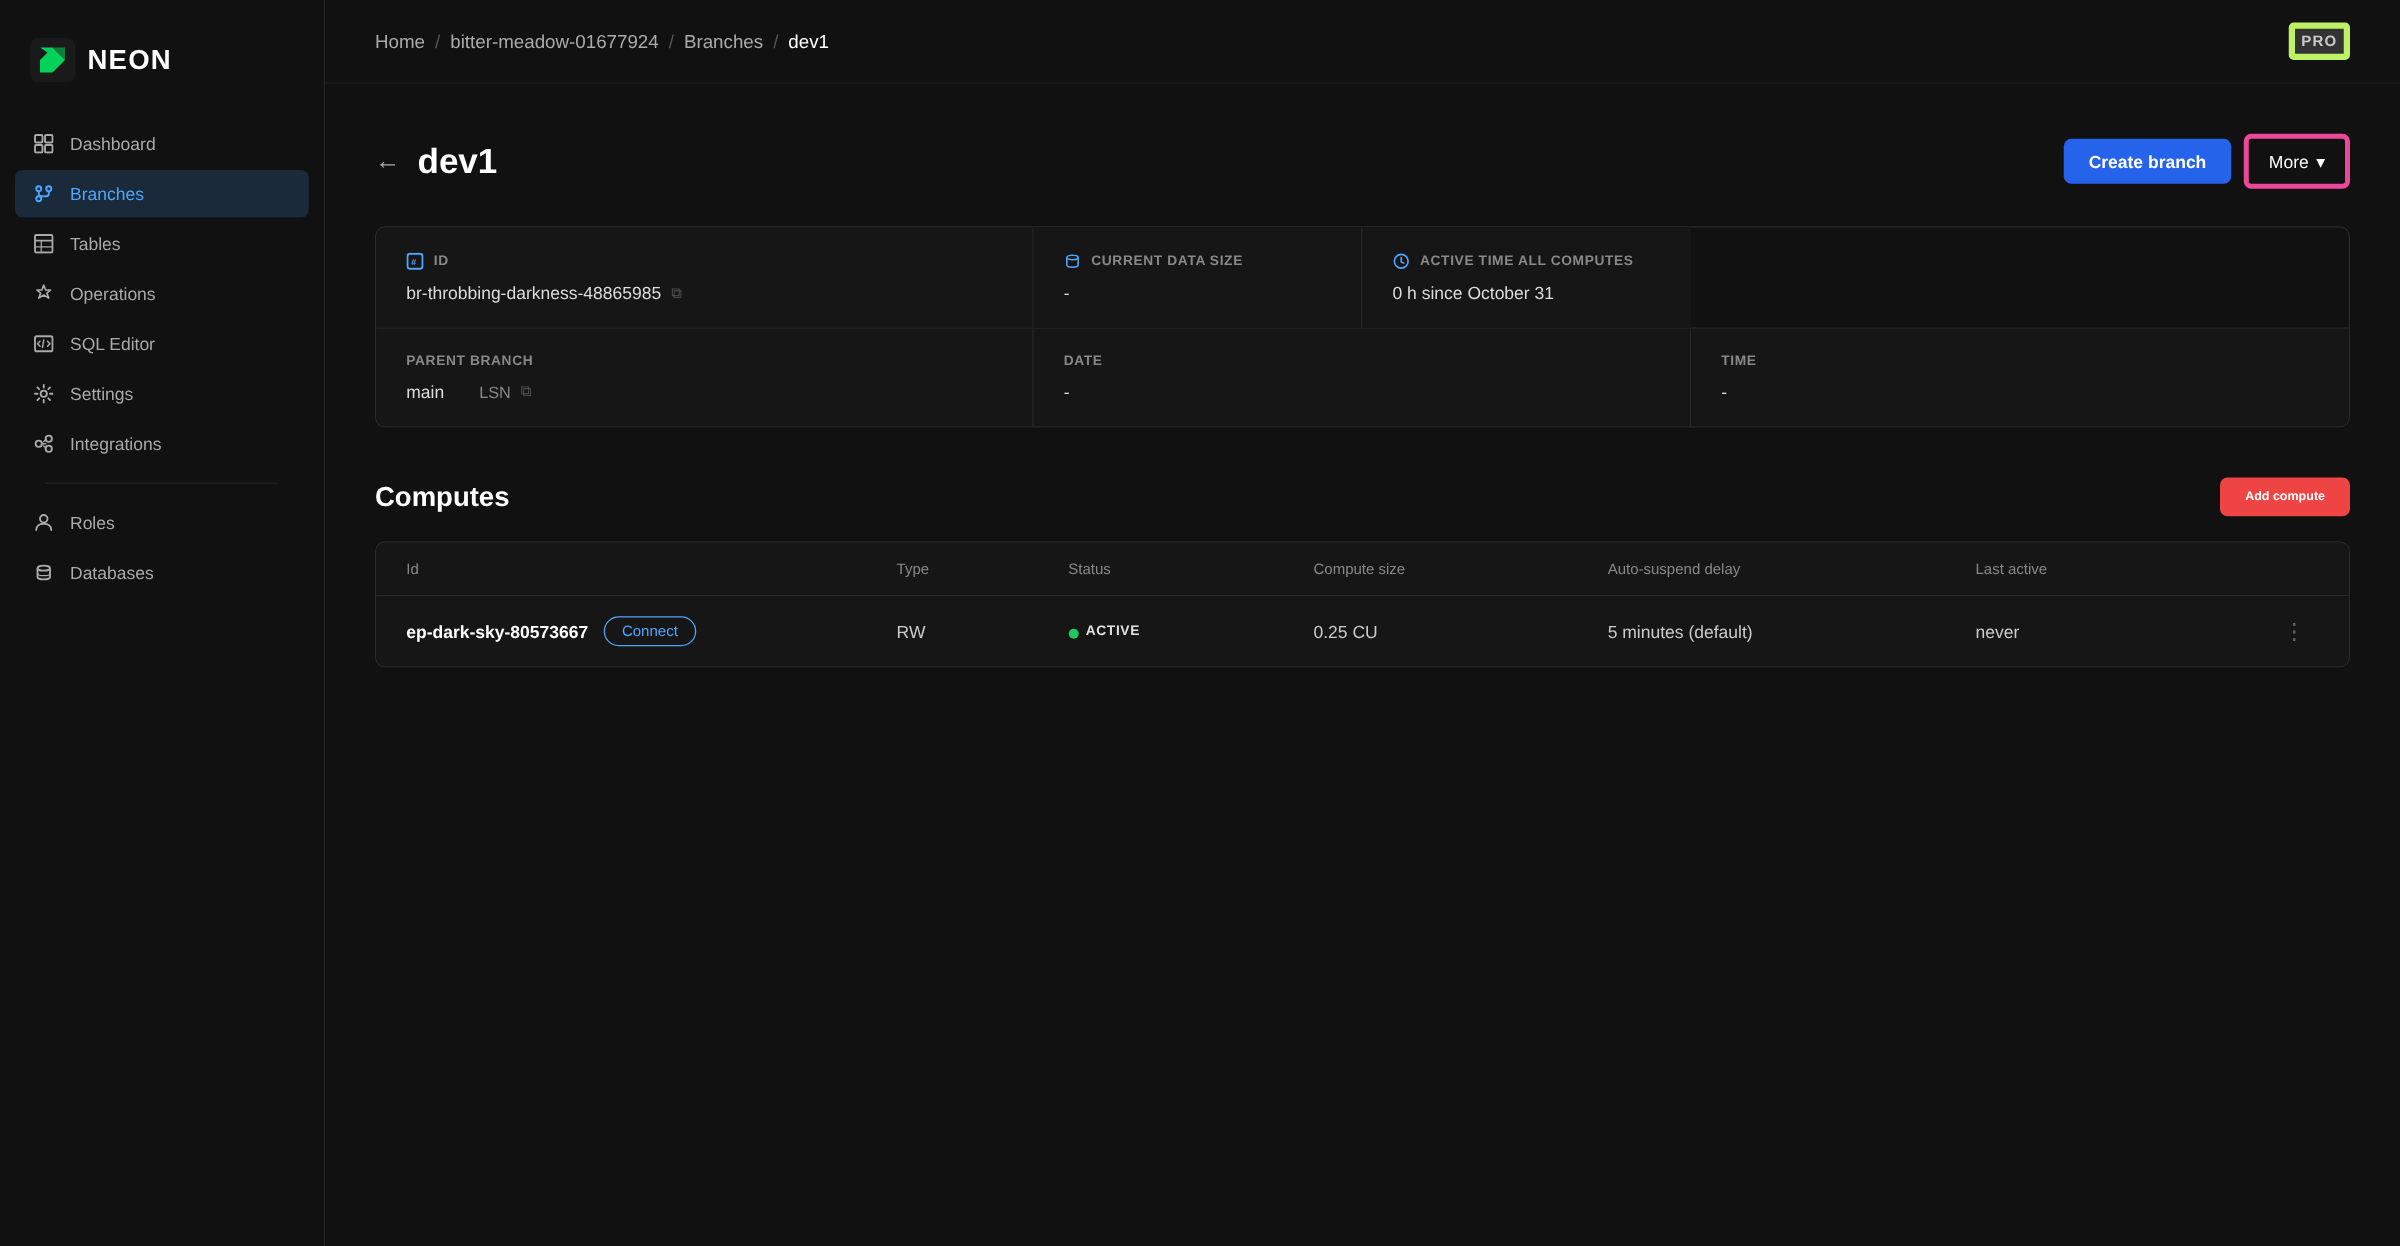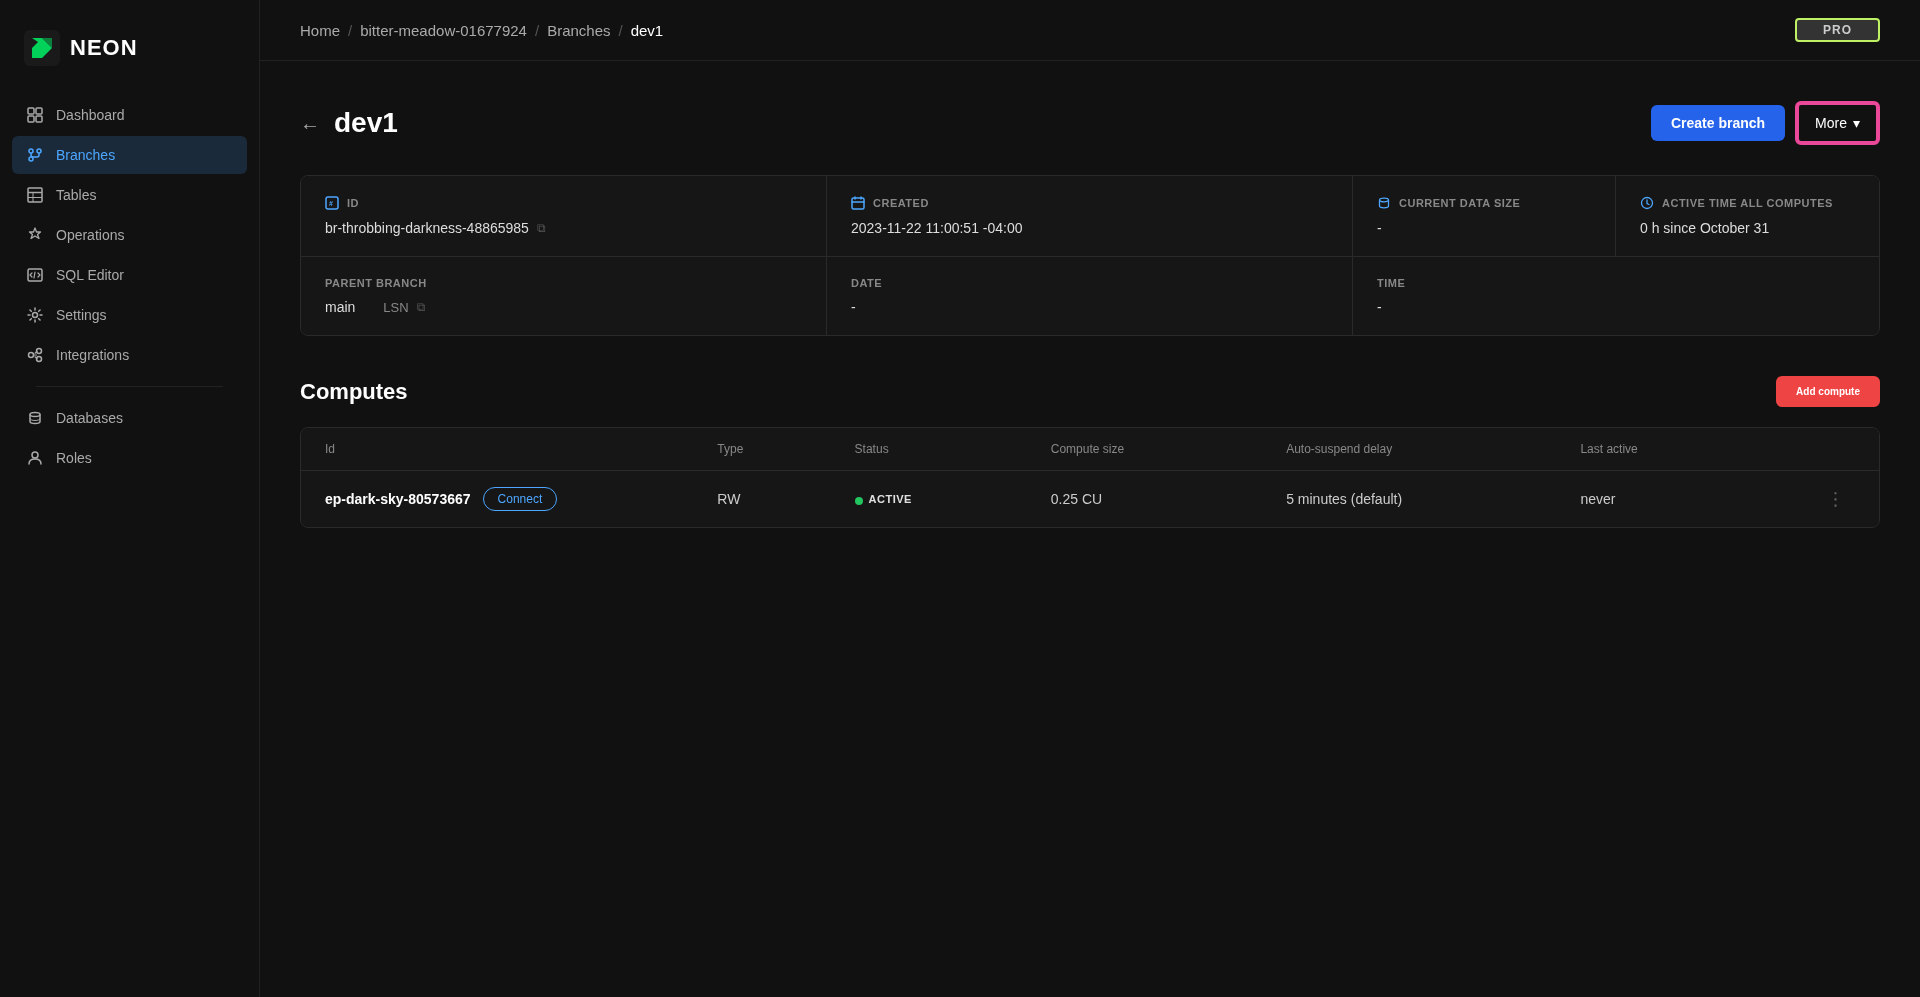--- a/index.html
+++ b/index.html
@@ -100,23 +100,23 @@
     }
     .breadcrumb-link {
       color: #aaa;
       cursor: pointer;
     }
     .breadcrumb-sep { color: #555; }
     .breadcrumb-current { color: #fff; font-weight: 500; }
     .pro-badge {
       background: #333;
       color: #ccc;
-      border: 2px solid #bef264;
+      border: 5px solid #bef264;
       border-radius: 4px;
-      padding: 3px 26px;
+      padding: 3px 5px;
       font-size: 12px;
       font-weight: 600;
       letter-spacing: 1px;
     }
 
     
     .content {
       flex: 1;
       padding: 40px 40px;
       overflow-y: auto;
@@ -406,36 +406,36 @@
             <path d="M6.5 8h3M8 6.2l2-1.7M8 9.8l2 1.7" stroke="#aaa" stroke-width="1.2" stroke-linecap="round"></path>
           </svg>
       </span>
       <span>Integrations</span>
     </div>
     <div class="nav-divider"></div>
 
     <div class="nav-item">
       <span class="nav-icon">
         <svg width="16" height="16" viewBox="0 0 16 16" fill="none">
+            <circle cx="8" cy="5" r="3" stroke="#aaa" stroke-width="1.5"></circle>
+            <path d="M2 14c0-3.314 2.686-5 6-5s6 1.686 6 5" stroke="#aaa" stroke-width="1.5" stroke-linecap="round"></path>
+          </svg>
+      </span>
+      <span>Roles</span>
+    </div>
+
+    <div class="nav-item">
+      <span class="nav-icon">
+        <svg width="16" height="16" viewBox="0 0 16 16" fill="none">
             <ellipse cx="8" cy="4.5" rx="5" ry="2" stroke="#aaa" stroke-width="1.5"></ellipse>
             <path d="M3 4.5v7c0 1.105 2.239 2 5 2s5-.895 5-2v-7" stroke="#aaa" stroke-width="1.5"></path>
             <path d="M3 8.5c0 1.105 2.239 2 5 2s5-.895 5-2" stroke="#aaa" stroke-width="1"></path>
           </svg>
       </span>
       <span>Databases</span>
-    </div>
-
-    <div class="nav-item">
-      <span class="nav-icon">
-        <svg width="16" height="16" viewBox="0 0 16 16" fill="none">
-            <circle cx="8" cy="5" r="3" stroke="#aaa" stroke-width="1.5"></circle>
-            <path d="M2 14c0-3.314 2.686-5 6-5s6 1.686 6 5" stroke="#aaa" stroke-width="1.5" stroke-linecap="round"></path>
-          </svg>
-      </span>
-      <span>Roles</span>
     </div>
   </div>
 </nav>
 
 <div class="main">
 
   <div class="header">
     <div class="breadcrumb">
       <span class="breadcrumb-link">Home</span>
       <span class="breadcrumb-sep">/</span>
@@ -475,32 +475,20 @@
                 <text x="4" y="10" fill="#4da6ff" font-size="7" font-weight="700">#</text>
               </svg>
             <span>ID</span>
           </div>
           <div class="info-cell-value">
             <span>br-throbbing-darkness-48865985</span>
             <span class="copy-icon">⧉</span>
           </div>
         </div>
 
-        <div class="info-cell">
-          <div class="info-cell-label">
-            <svg width="14" height="14" viewBox="0 0 14 14" fill="none">
-                <rect x="1" y="2" width="12" height="11" rx="1.5" stroke="#4da6ff" stroke-width="1.5"></rect>
-                <path d="M4 1v2M10 1v2M1 6h12" stroke="#4da6ff" stroke-width="1.5" stroke-linecap="round"></path>
-              </svg>
-            <span>CREATED</span>
-          </div>
-          <div class="info-cell-value">
-            <span>2023-11-22 11:00:51 -04:00</span>
-          </div>
-        </div>
 
         <div style="display:grid;grid-template-columns:1fr 1fr;background:#161616;">
           <div class="info-cell">
             <div class="info-cell-label">
               <svg width="14" height="14" viewBox="0 0 14 14" fill="none">
                   <ellipse cx="7" cy="4" rx="4.5" ry="1.8" stroke="#4da6ff" stroke-width="1.3"></ellipse>
                   <path d="M2.5 4v6c0 1 2.015 1.8 4.5 1.8s4.5-.8 4.5-1.8V4" stroke="#4da6ff" stroke-width="1.3"></path>
                 </svg>
               <span>CURRENT DATA SIZE</span>
             </div>

